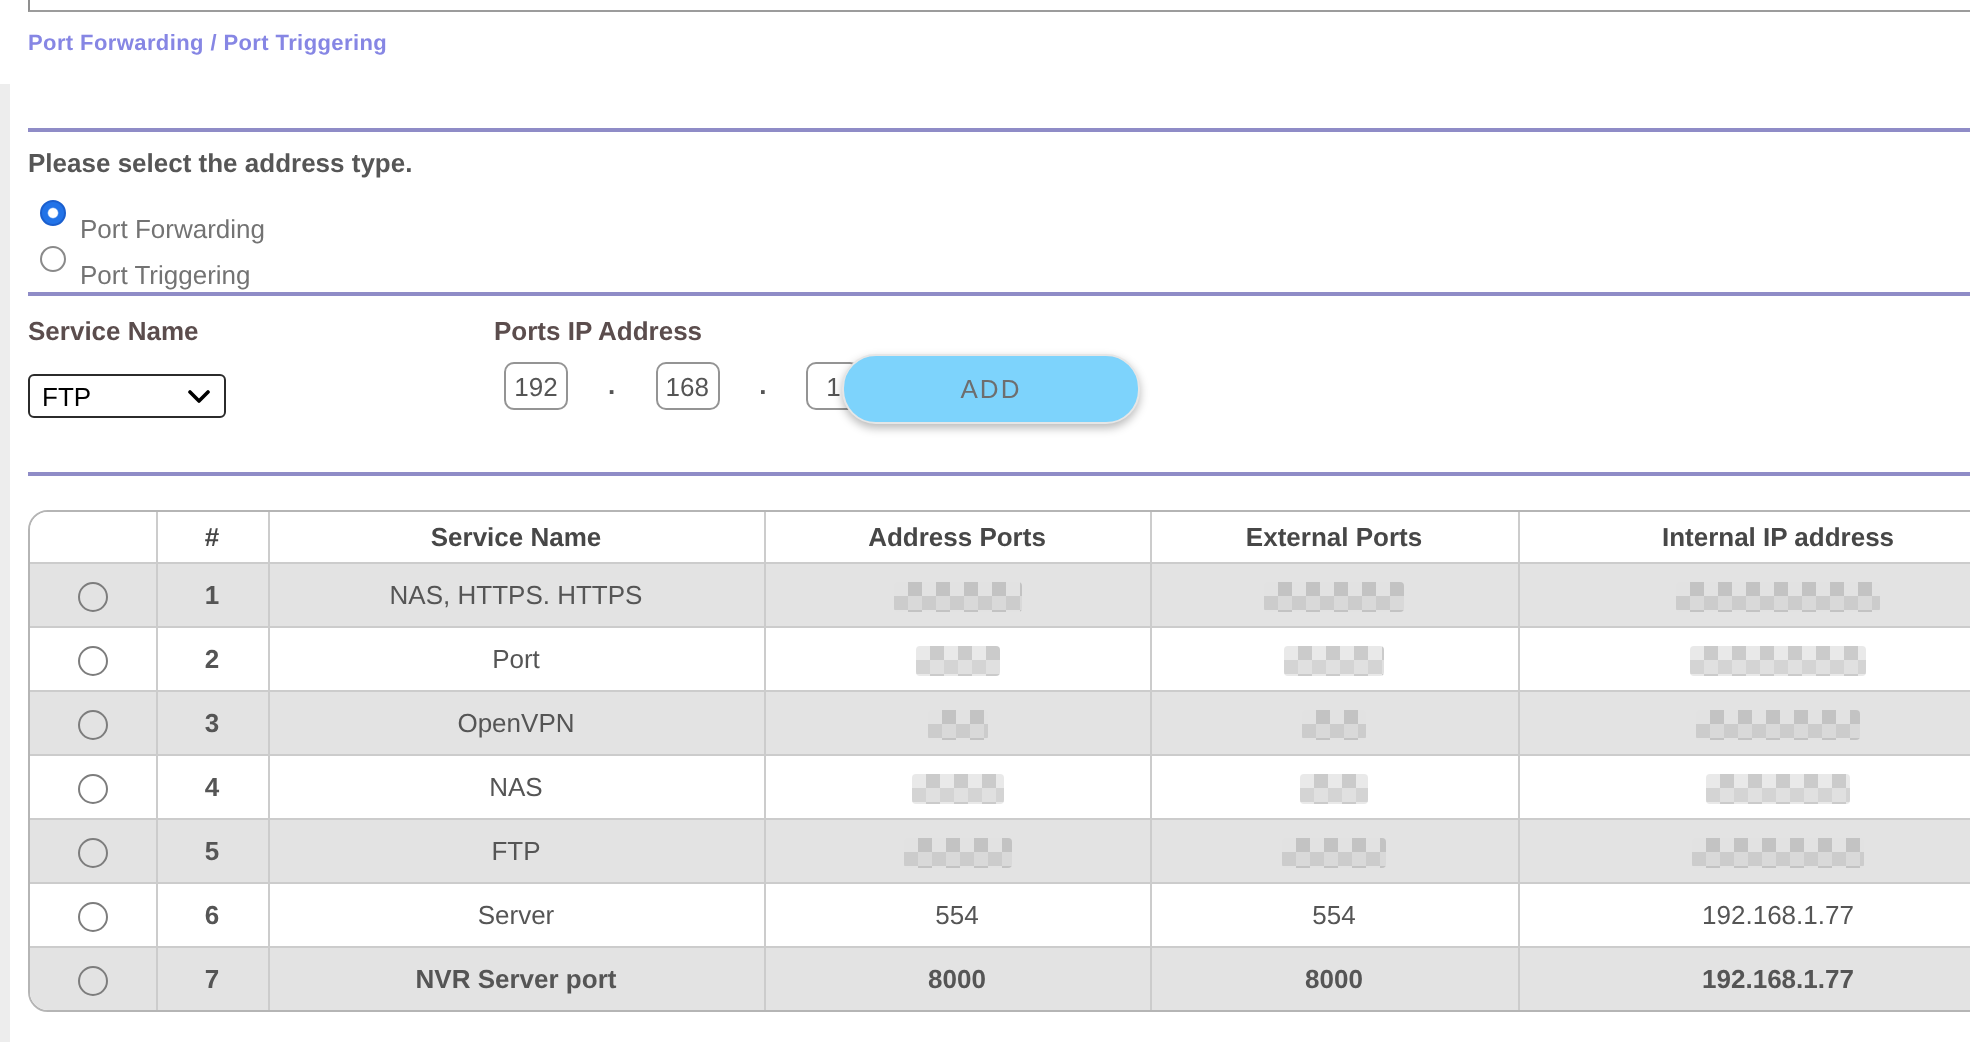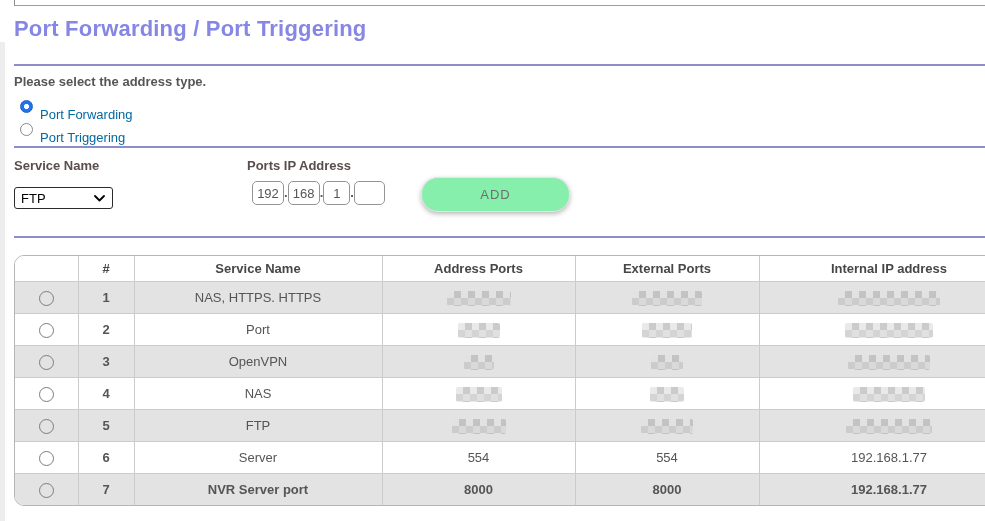--- a/index.html
+++ b/index.html
@@ -12,21 +12,21 @@
   .top-frame{
     position:absolute;left:14px;top:0;width:971px;height:5px;
     border-left:1px solid #8f8f8f;border-bottom:1px solid #9c9c9c;
   }
   .left-strip{
     position:absolute;left:0;top:42px;width:5px;height:479px;background:#ededed;
   }
   
   .page-title{
     position:absolute;left:14px;top:16px;
-    font-size:22px;font-weight:bold;color:#8686e4;letter-spacing:.2px;
+    font-size:11px;font-weight:bold;color:#8686e4;letter-spacing:.2px;
   }
   .sep{position:absolute;left:14px;width:971px;height:2px;background:#8f8cc7;}
   .sep1{top:64px;}
   .sep2{top:146px;}
   .sep3{top:236px;}
   .section-heading{
     position:absolute;left:14px;top:74px;
     font-size:13px;font-weight:bold;color:#565656;
   }
   
@@ -34,52 +34,52 @@
   .radio-row.first{top:98px;}
   .radio-row.second{top:121px;}
   .radio{
     width:13px;height:13px;border-radius:50%;
     border:1px solid #8a8a8a;background:#fff;flex:0 0 auto;box-sizing:border-box;
   }
   .radio.selected{
     border:1px solid #1b5fce;
     background:radial-gradient(circle, #ffffff 0 2.2px, #2273e8 2.9px);
   }
-  .radio-label{font-size:13px;color:#0369a1;margin-top:16px;}
+  .radio-label{font-size:13px;color:#737373;margin-top:16px;}
   
   .field-label{
     position:absolute;top:158px;font-size:13px;font-weight:bold;color:#5b4d4d;
   }
   .label-service{left:14px;}
   .label-serverip{left:247px;}
   
   .select{
     position:absolute;left:14px;top:187px;width:99px;height:22px;box-sizing:border-box;
     border:1px solid #2b2b2b;border-radius:3px;background:#fff;
     display:flex;align-items:center;justify-content:space-between;
     padding:0 7px 0 6px;font-size:13px;color:#000;cursor:default;
   }
   .select .chev{display:flex;align-items:center;}
   
   .ip-group{
-    position:absolute;left:252px;top:181px;display:flex;align-items:center;gap:0;
+    position:absolute;left:252px;top:181px;display:flex;align-items:center;gap:20px;
   }
   .ip-box{
     width:30px;height:22px;box-sizing:content-box;
     border:1px solid #949494;border-radius:5px;background:#fff;
     font-size:13px;color:#555;text-align:center;outline:none;
     font-family:"Liberation Sans", sans-serif;padding:0;
   }
   .ip-box.w3{width:25px;}
   .ip-box.w4{width:29px;}
   .ip-dot{font-size:13px;color:#555;font-weight:bold;margin-bottom:1px;}
   
   .add-btn{
     position:absolute;left:421px;top:177px;width:149px;height:35px;
-    border-radius:17px;background:#86efac;border:1px solid #e6e6e6;
+    border-radius:17px;background:#7dd3fc;border:1px solid #e6e6e6;
     box-shadow:0 2px 5px rgba(0,0,0,0.28);
     font-size:13px;color:#6e6e6e;letter-spacing:1px;cursor:pointer;
     font-family:"Liberation Sans", sans-serif;
   }
   
   .table-wrap{
     position:absolute;left:14px;top:255px;width:1004px;
     border:1px solid #b5b5b5;border-radius:10px;overflow:hidden;background:#fff;
   }
   table{border-collapse:collapse;table-layout:fixed;width:1004px;}

